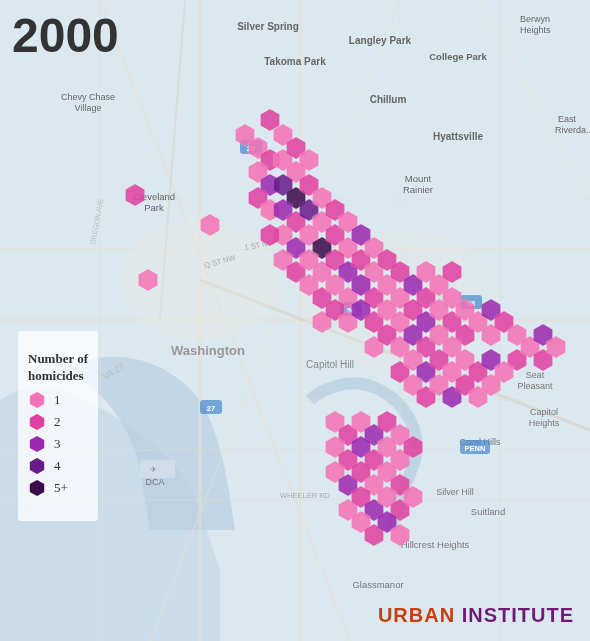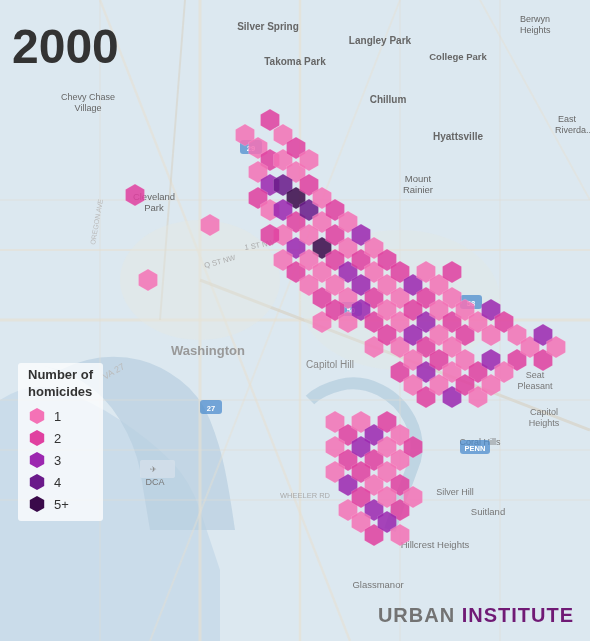--- a/index.html
+++ b/index.html
@@ -32,38 +32,39 @@
     #map-svg {
       position: absolute;
       top: 0; left: 0;
       width: 590px;
       height: 641px;
     }
 
     
     #year-label {
       position: absolute;
-      top: 23px;
+      top: 12px;
       left: 12px;
       font-size: 48px;
       font-weight: bold;
       color: #333;
       line-height: 1;
       z-index: 10;
     }
 
     
     #legend {
       position: absolute;
       bottom: 120px;
       left: 18px;
       z-index: 10;
       background: rgba(255,255,255,0.75);
-      padding: 4px 10px;
+      padding: 20px 10px;
       border-radius: 3px;
+      font-family: Liberation Serif, serif;
     }
 
     #legend-title {
       font-size: 13px;
       font-weight: bold;
       color: #333;
       line-height: 1.3;
       margin-bottom: 6px;
     }
 
@@ -90,21 +91,21 @@
       position: absolute;
       bottom: 14px;
       right: 16px;
       z-index: 10;
       font-size: 20px;
       font-weight: bold;
       letter-spacing: 1px;
     }
 
     #branding .urban {
-      color: #737373;
+      color: #c2410c;
       margin-left: 8px;
     }
 
     #branding .institute {
       color: #701a75;
     }
 
     
     #hex-layer {
       position: absolute;

